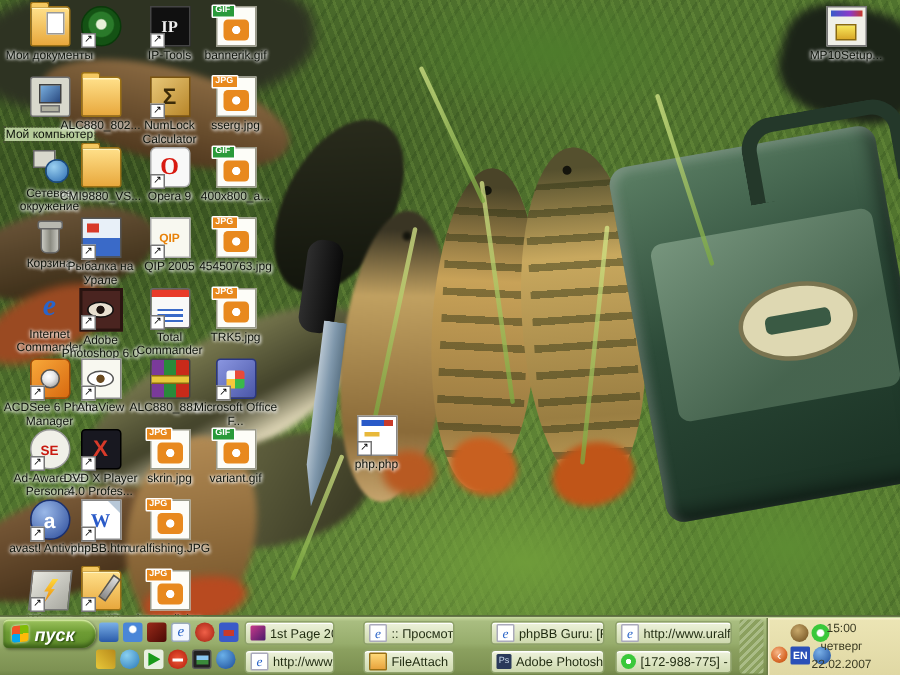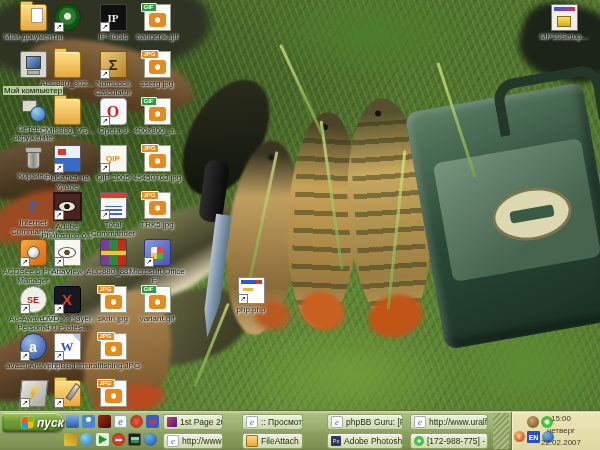--- a/index.html
+++ b/index.html
@@ -129,21 +129,21 @@
   .installer-icon .ic::before{content:"";position:absolute;top:2px;left:2px;right:2px;height:4px;background:linear-gradient(90deg,#3a5ac8,#8a3ac8 60%,#c83a2a)}
   .installer-icon .ic::after{content:"";position:absolute;bottom:3px;left:5px;width:12px;height:9px;background:linear-gradient(#f8e85a,#d8a82a);border:1px solid #8a6a10}
 
   
   .taskbar{position:absolute;left:0;top:410px;width:600px;height:40px;z-index:10;
     background:linear-gradient(180deg,#cdddA4 0,#a9bd80 8%,#97ad6c 45%,#8ba05f 55%,#7d9152 90%,#6d8145);
     border-top:1px solid #5a6e3a;font-family:"Liberation Sans",sans-serif}
   .start-btn{position:absolute;left:2px;top:2px;width:62px;height:19px;border-radius:4px 11px 11px 4px;
     background:linear-gradient(180deg,#9ec45e,#6e9c34 45%,#5e8c2a);
     box-shadow:inset 0 1px 1px #d8eca8,inset 0 -2px 3px #3a5c18,1px 1px 2px rgba(0,0,0,.4);
-    display:flex;align-items:center;gap:4px;padding:0 20px;box-sizing:border-box;
+    display:flex;align-items:center;gap:4px;padding:0 6px;box-sizing:border-box;
     color:#fff;font-weight:bold;font-style:italic;font-size:12px;text-shadow:1px 1px 1px #2a4a10;cursor:pointer}
   .winlogo{width:11px;height:11px;border-radius:2px;flex:0 0 auto;
     background:conic-gradient(#81bc06 0 25%,#ffba08 0 50%,#05a6f0 0 75%,#f35325 0);
     transform:skewY(-6deg);box-shadow:0 0 2px #fff}
   .ql-row1,.ql-row2{position:absolute;display:flex;gap:3px}
   .ql-row1{left:66px;top:4px}.ql-row2{left:64px;top:22px}
   .qlicon{width:13px;height:13px;border-radius:2px;position:relative;display:flex;align-items:center;justify-content:center;cursor:pointer}
   .qlicon.blue-app-icon{background:linear-gradient(#7ab0e8,#2a5aa8)}
   .qlicon.user-app-icon{background:radial-gradient(circle at 50% 35%,#fff 0 2px,#4a86d8 3px)}
   .qlicon.dark-red-app-icon{background:linear-gradient(135deg,#9a2a1a,#4a0a05)}

